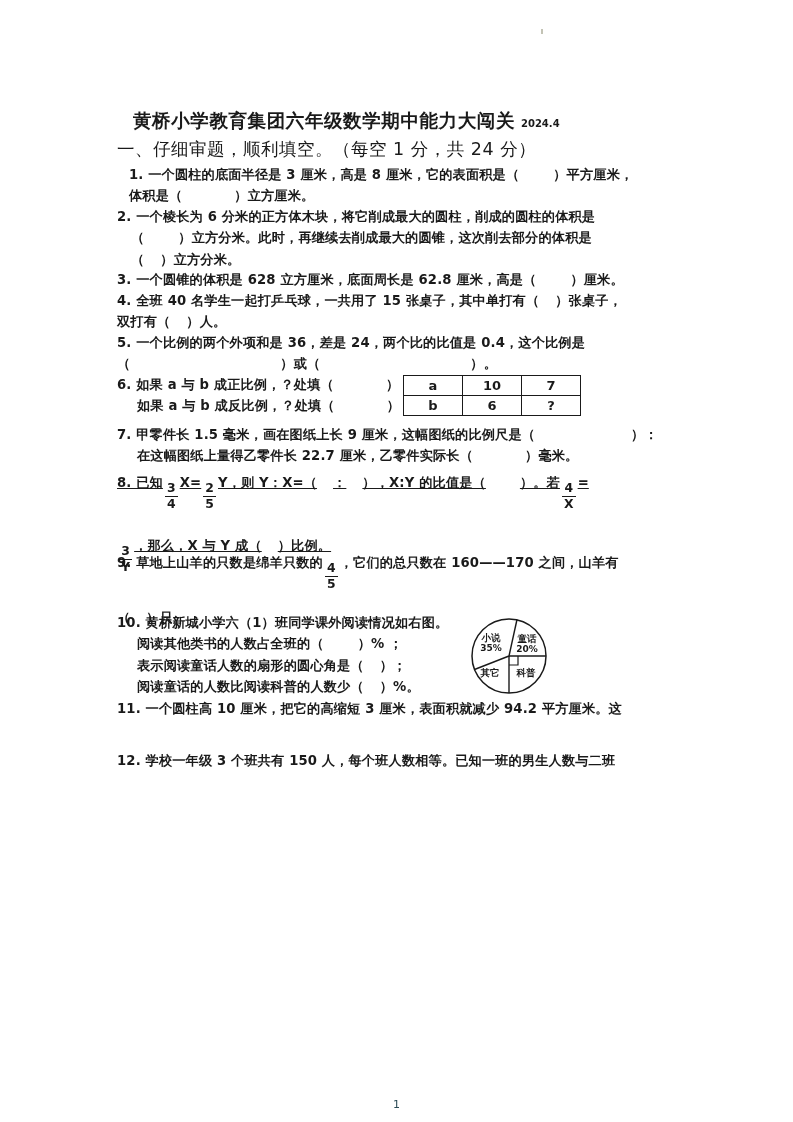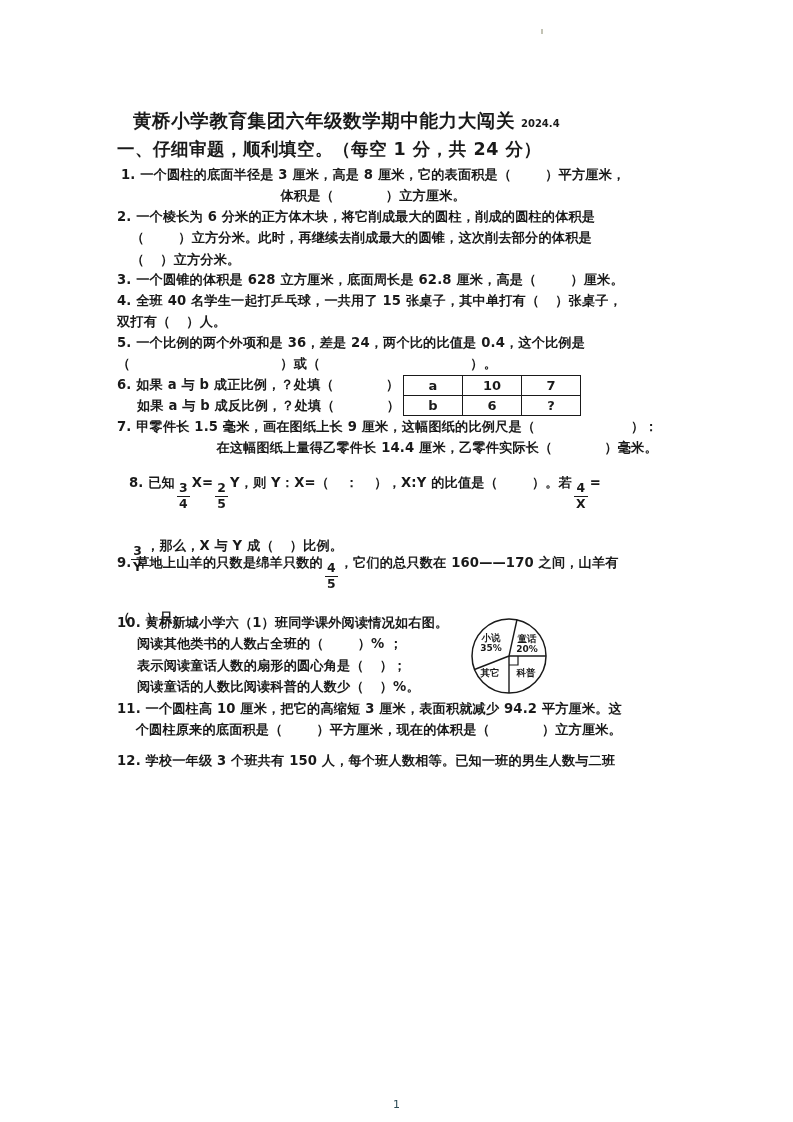--- a/index.html
+++ b/index.html
@@ -53,21 +53,21 @@
     font-weight: bold;
     margin-left: 6px;
     white-space: nowrap;
   }
 
   .section-head {
     position: absolute;
     left: 117px;
     top: 137px;
     font-size: 17.5px;
-    font-weight: bold;
+    font-weight: normal;
     letter-spacing: .5px;
     white-space: nowrap;
   }
 
   
   .qbody {
     position: absolute;
     left: 117px;
     top: 164px;
     width: 490px;
@@ -102,28 +102,28 @@
   }
   .frac .num { padding: 0 2px; }
   .frac .den {
     padding: 0 2px;
     border-top: 1.3px solid #1a1a1a;
     margin-top: 1px;
     padding-top: 1px;
   }
 
   
-  #q1  { position: absolute; top: 0px;   left: 4px; text-align: center; }
+  #q1  { position: absolute; top: 0px;   left: 12px; }
   #q2  { position: absolute; top: 42px;  left: 0; }
   #q3  { position: absolute; top: 105px; left: 0; }
   #q4  { position: absolute; top: 126px; left: 0; }
   #q5  { position: absolute; top: 168px; left: 0; }
   #q6  { position: absolute; top: 210px; left: 0; }
-  #q7  { position: absolute; top: 252px; left: 0; text-align: right; }
-  #q8  { position: absolute; top: 308px; left: 12px; }
+  #q7  { position: absolute; top: 260px; left: 0; }
+  #q8  { position: absolute; top: 308px; left: 0; text-decoration: underline; }
   #q9  { position: absolute; top: 388px; left: 0; }
   #q10 { position: absolute; top: 448px; left: 0; }
   #q11 { position: absolute; top: 534px; left: 0; text-align: right; }
   #q12 { position: absolute; top: 586px; left: 0; }
 
   #q8 .ln8b { margin-top: 25px; }
   #q9 .ln9b { margin-top: 17px; }
 
   
   .ratio-table {
@@ -212,21 +212,21 @@
       <span class="ln"><span>（</span><span class="gap-xl"></span><span>）或（</span><span class="gap-xl"></span><span>）。</span></span>
     </div>
 
     <div class="q" id="q6">
       <span class="ln"><span>6. 如果 a 与 b 成正比例，？处填（</span><span class="gap-md"></span><span>）</span></span>
       <span class="ln indent"><span>如果 a 与 b 成反比例，？处填（</span><span class="gap-md"></span><span>）</span></span>
     </div>
 
     <div class="q" id="q7">
       <span class="ln"><span>7. 甲零件长 1.5 毫米，画在图纸上长 9 厘米，这幅图纸的比例尺是（</span><span class="gap-lg"></span><span>）：</span></span>
-      <span class="ln indent"><span>在这幅图纸上量得乙零件长 14.4 厘米，乙零件实际长（</span><span class="gap-md"></span><span>）毫米。</span></span>
+      <span class="ln indent"><span>在这幅图纸上量得乙零件长 22.7 厘米，乙零件实际长（</span><span class="gap-md"></span><span>）毫米。</span></span>
     </div>
 
     <div class="q" id="q8">
       <span class="ln"><span>8. 已知</span><span class="frac">
             <span class="num">3</span>
             <span class="den">4</span>
           </span><span>X=</span><span class="frac">
             <span class="num">2</span>
             <span class="den">5</span>
           </span><span>Y，则 Y：X=（</span><span class="gap-xs"></span><span>：</span><span class="gap-xs"></span><span>），X:Y 的比值是（</span><span class="gap-sm"></span><span>）。若</span><span class="frac">
@@ -249,21 +249,20 @@
 
     <div class="q" id="q10">
       <span class="ln">10. 黄桥新城小学六（1）班同学课外阅读情况如右图。</span>
       <span class="ln indent"><span>阅读其他类书的人数占全班的（</span><span class="gap-sm"></span><span>）% ；</span></span>
       <span class="ln indent"><span>表示阅读童话人数的扇形的圆心角是（</span><span class="gap-xs"></span><span>）；</span></span>
       <span class="ln indent"><span>阅读童话的人数比阅读科普的人数少（</span><span class="gap-xs"></span><span>）%。</span></span>
     </div>
 
     <div class="q" id="q11">
       <span class="ln">11. 一个圆柱高 10 厘米，把它的高缩短 3 厘米，表面积就减少 94.2 平方厘米。这</span>
-      <span class="ln"><span>个圆柱原来的底面积是（</span><span class="gap-sm"></span><span>）平方厘米，现在的体积是（</span><span class="gap-md"></span><span>）立方厘米。</span></span>
     </div>
 
     <div class="q" id="q12">
       <span class="ln">12. 学校一年级 3 个班共有 150 人，每个班人数相等。已知一班的男生人数与二班</span>
     </div>
 
   </div>
 
   <table class="ratio-table">
     <tbody>

